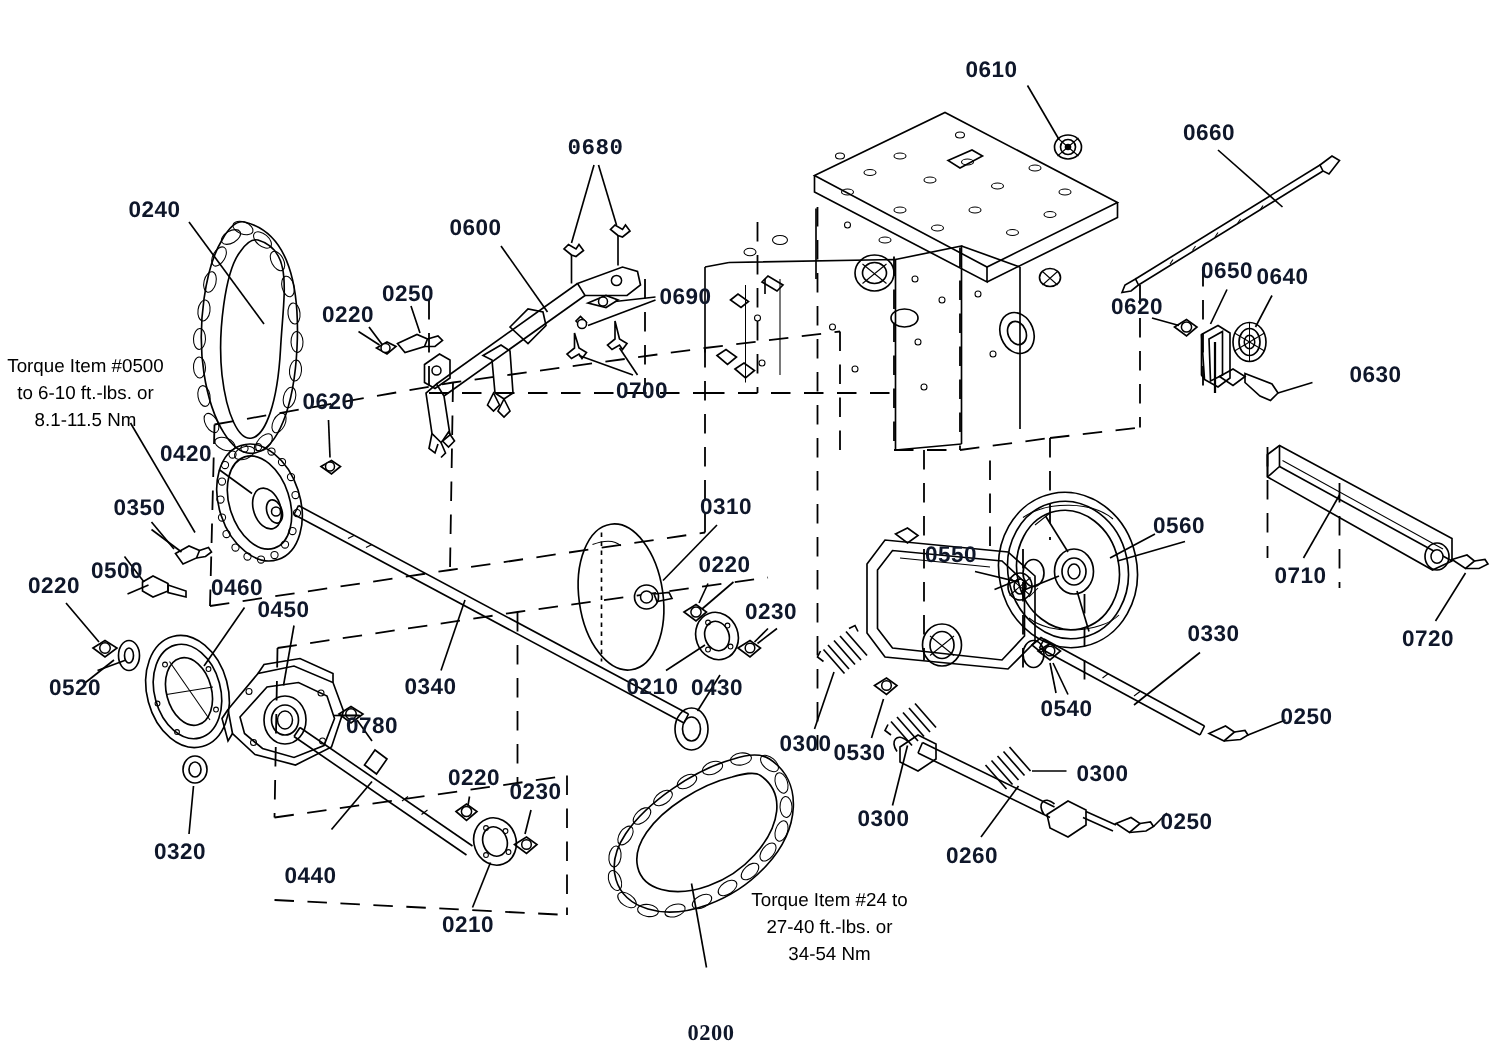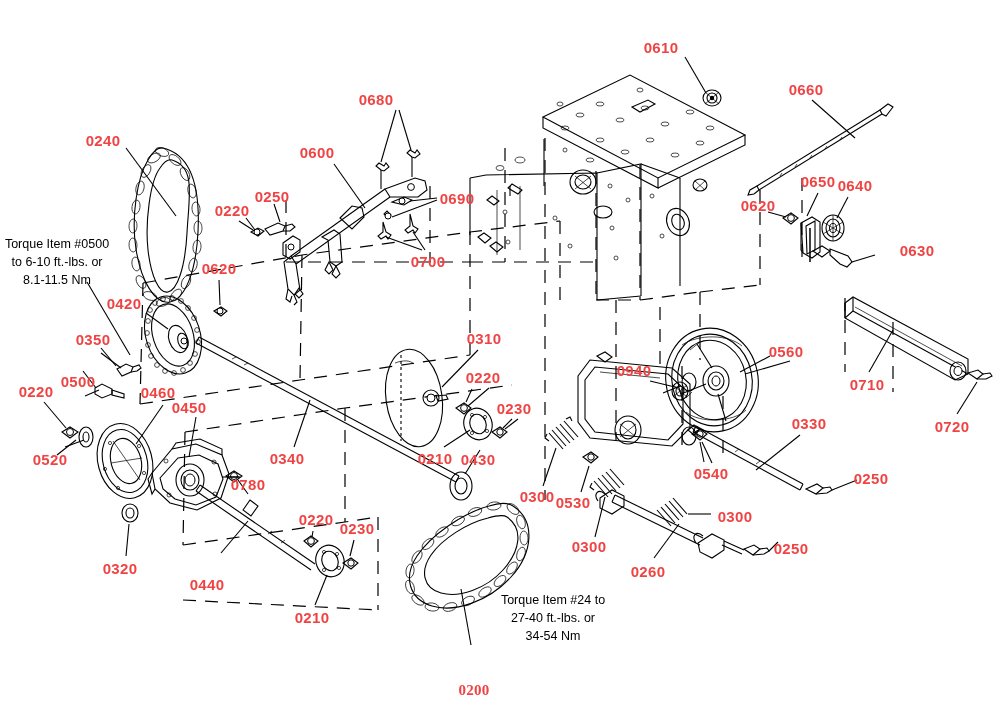--- a/index.html
+++ b/index.html
@@ -1,18 +1,18 @@
 <!DOCTYPE html>
 <html><head>
 <meta charset="utf-8">
 <style>
   html,body{margin:0;padding:0;background:#ffffff;}
   body{width:1000px;height:707px;overflow:hidden;font-family:"Liberation Sans",sans-serif;position:relative;}
   #diagram{position:absolute;inset:0;width:1000px;height:707px;}
-  .callout{position:absolute;font-family:"Liberation Sans",sans-serif;font-weight:bold;font-size:15px;color:#ef4444;letter-spacing:.3px;white-space:nowrap;transform:translate(-50%,-50%);}
+  .callout{position:absolute;font-family:"Liberation Sans",sans-serif;font-weight:bold;font-size:15px;color:#0f172a;letter-spacing:.3px;white-space:nowrap;transform:translate(-50%,-50%);}
   .note{position:absolute;font-family:"Liberation Sans",sans-serif;font-size:12.5px;color:#000;line-height:1.45;text-align:center;white-space:pre;transform:translate(-50%,-50%);}
   svg{display:block;}
   .ln{stroke:#000;stroke-width:1.1;fill:none;}
   .dash{stroke:#000;stroke-width:1.2;fill:none;stroke-dasharray:13 9;}
   .th{stroke:#000;stroke-width:1.5;fill:none;}
   .fillw{fill:#fff;stroke:#000;stroke-width:1;}
   .fillk{fill:#000;stroke:none;}
   .hair{stroke:#000;stroke-width:.7;fill:none;}
 </style>
 </head>
@@ -619,21 +619,21 @@
     <path class="ln" d="M518 419 L505 429"></path>
     <path class="ln" d="M712 463 L702 442"></path>
     <path class="ln" d="M790 361 L745 374"></path>
     <path class="ln" d="M87 282 L130 355"></path>
   </g>
 
 </svg>
 
 <div id="callout-layer">
     <div class="callout" style="left: 103px; top: 140px;">0240</div>
-    <div class="callout" style="left: 376px; top: 99px;">0680</div>
+    <div class="callout" style="left: 397px; top: 99px; font-family: Liberation Mono, monospace;">0680</div>
     <div class="callout" style="left: 317px; top: 152px;">0600</div>
     <div class="callout" style="left: 457px; top: 198px;">0690</div>
     <div class="callout" style="left: 428px; top: 261px;">0700</div>
     <div class="callout" style="left: 232px; top: 210px;">0220</div>
     <div class="callout" style="left: 272px; top: 196px;">0250</div>
     <div class="callout" style="left: 219px; top: 268px;">0620</div>
     <div class="callout" style="left: 124px; top: 303px;">0420</div>
     <div class="callout" style="left: 93px; top: 339px;">0350</div>
     <div class="callout" style="left: 78px; top: 381px;">0500</div>
     <div class="callout" style="left: 36px; top: 391px;">0220</div>
@@ -653,21 +653,21 @@
     <div class="callout" style="left: 514px; top: 408px;">0230</div>
     <div class="callout" style="left: 435px; top: 458px;">0210</div>
     <div class="callout" style="left: 478px; top: 459px;">0430</div>
     <div class="callout" style="left: 537px; top: 496px;">0300</div>
     <div class="callout" style="left: 573px; top: 502px;">0530</div>
     <div class="callout" style="left: 589px; top: 546px;">0300</div>
     <div class="callout" style="left: 648px; top: 571px;">0260</div>
     <div class="callout" style="left: 735px; top: 516px;">0300</div>
     <div class="callout" style="left: 791px; top: 548px;">0250</div>
     <div class="callout" style="left: 711px; top: 473px; text-align: right;">0540</div>
-    <div class="callout" style="left: 634px; top: 370px;">0940</div>
+    <div class="callout" style="left: 634px; top: 370px;">0550</div>
     <div class="callout" style="left: 786px; top: 351px;">0560</div>
     <div class="callout" style="left: 809px; top: 423px;">0330</div>
     <div class="callout" style="left: 871px; top: 478px;">0250</div>
     <div class="callout" style="left: 661px; top: 47px;">0610</div>
     <div class="callout" style="left: 806px; top: 89px;">0660</div>
     <div class="callout" style="left: 758px; top: 205px;">0620</div>
     <div class="callout" style="left: 818px; top: 181px;">0650</div>
     <div class="callout" style="left: 855px; top: 185px;">0640</div>
     <div class="callout" style="left: 889px; top: 250px; margin-left: 28px;">0630</div>
     <div class="callout" style="left: 867px; top: 384px;">0710</div>

